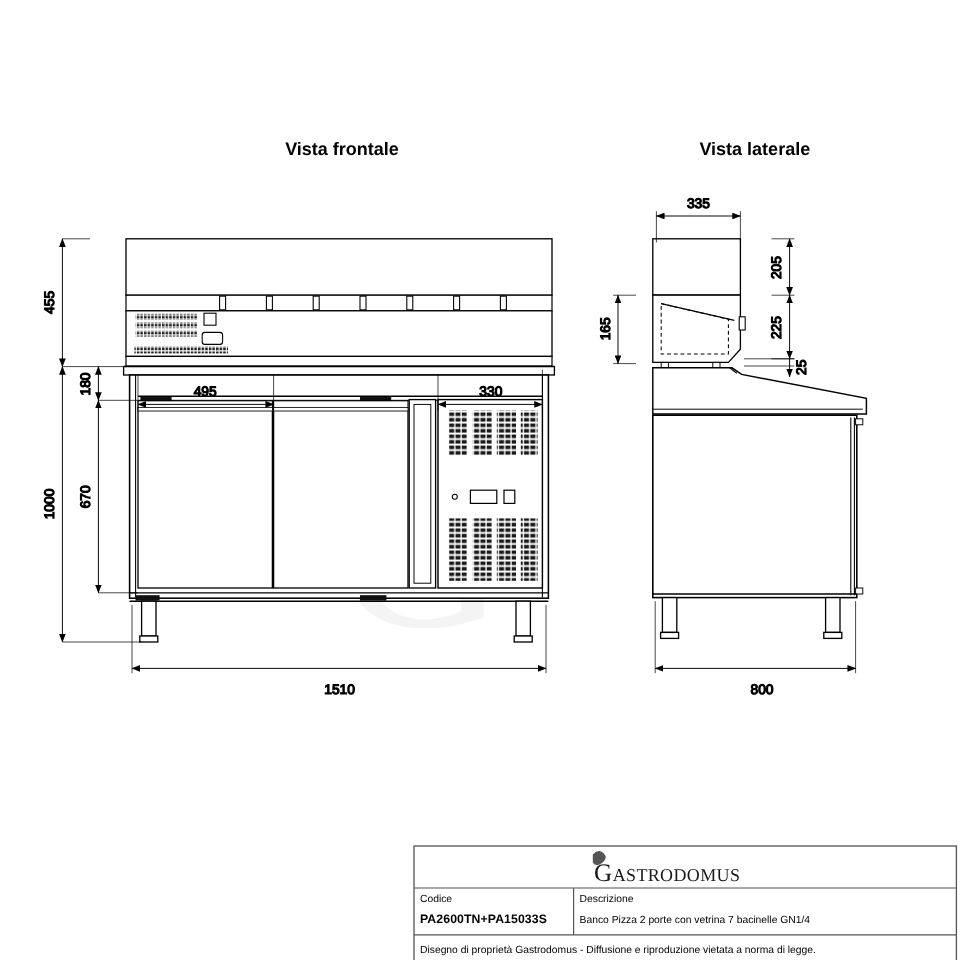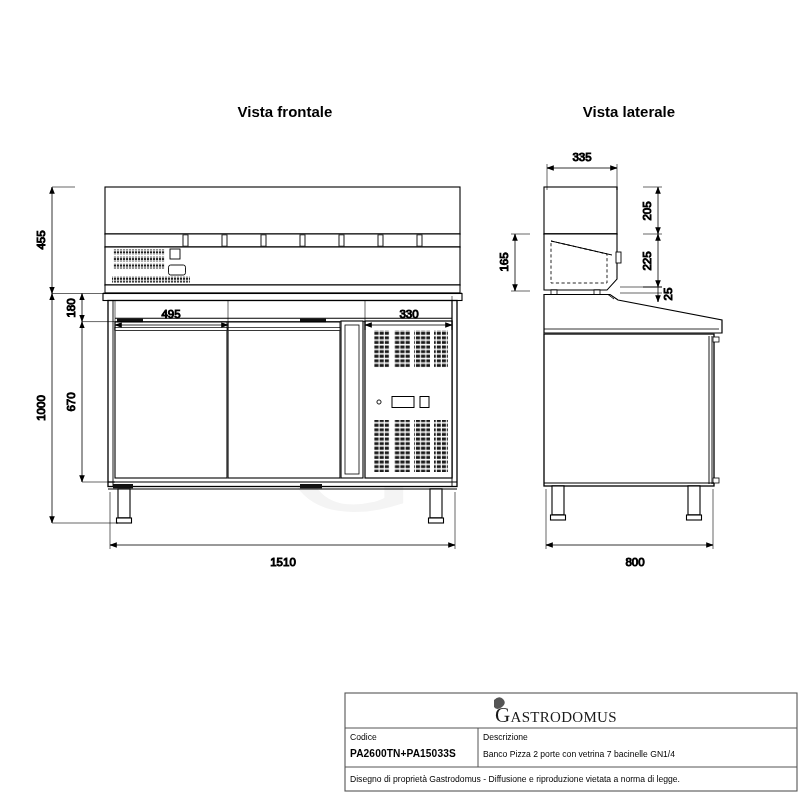--- a/index.html
+++ b/index.html
@@ -1,21 +1,21 @@
 <!DOCTYPE html>
 <html><head>
 <meta charset="utf-8">
 <style>
   html,body{margin:0;padding:0;background:#ffffff;}
   body{
     width:800px;height:800px;overflow:hidden;position:relative;
     font-family:"Liberation Sans","DejaVu Sans",sans-serif;
     color:#000;
   }
-  #sheet{position:absolute;left:0;top:0;width:800px;height:598px;border-radius:20px;}
+  #sheet{position:absolute;left:0;top:12px;width:800px;height:598px;border-radius:20px;}
   svg{display:block;}
   .vtitle{
     font-family:"Liberation Sans","DejaVu Sans",sans-serif;
     font-weight:bold;font-size:15px;fill:#000;text-anchor:middle;
   }
   .dim{
     font-family:"Liberation Sans","DejaVu Sans",sans-serif;
     font-size:11.5px;fill:#000;text-anchor:middle;
   }
   .tbl{

